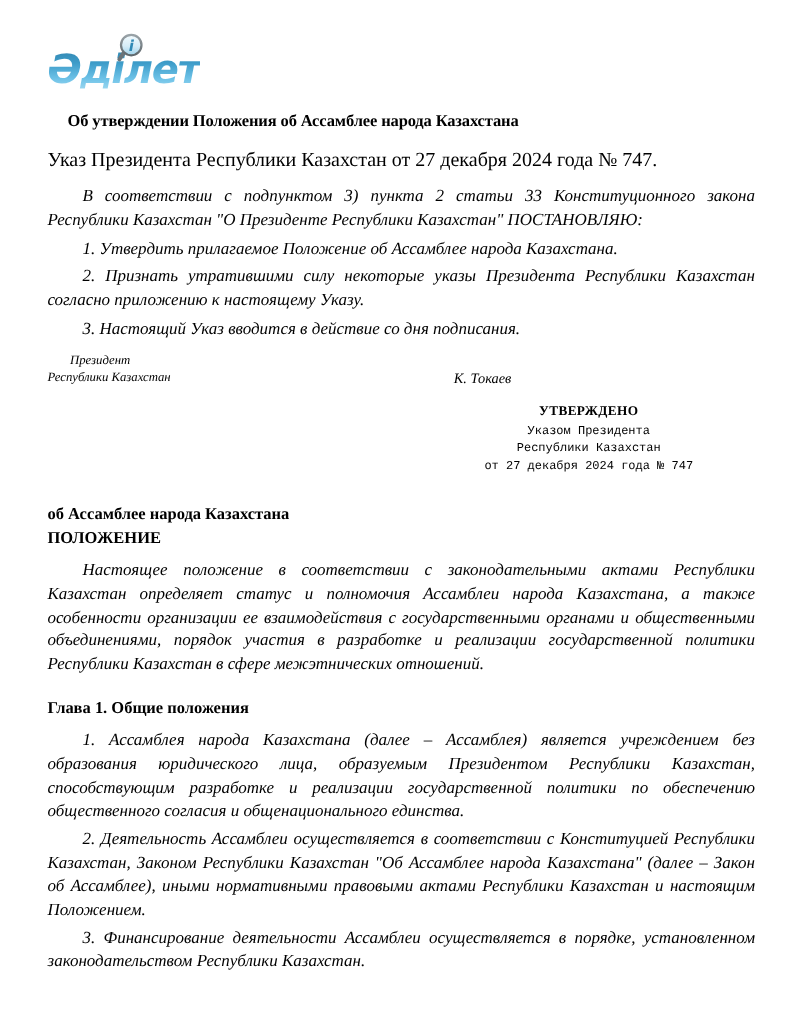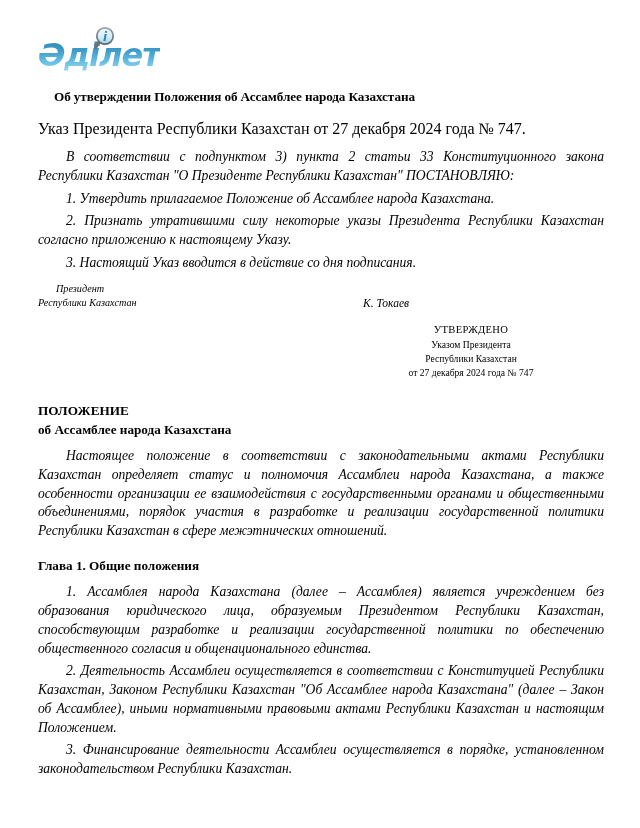--- a/index.html
+++ b/index.html
@@ -117,26 +117,27 @@
 
   
   .approved {
     margin: 6px 0 0 0;
     padding-left: 300px;
     text-align: center;
     line-height: 1.5;
   }
   .approved .ap-head {
     font-size: 10.6px;
-    font-weight: normal;
+    font-weight: bold;
     letter-spacing: 0.3px;
     text-align: center;
   }
   .approved .ap-line {
     font-size: 9.6px;
+    font-family: Liberation Mono, monospace;
   }
 
   
   .polozhenie {
     margin-top: 20px;
     font-weight: bold;
     font-size: 13.2px;
     line-height: 1.45;
   }
 
@@ -196,22 +197,22 @@
     </div>
 
     <div class="approved">
       <div class="ap-head">УТВЕРЖДЕНО</div>
       <div class="ap-line">Указом Президента</div>
       <div class="ap-line">Республики Казахстан</div>
       <div class="ap-line">от 27 декабря 2024 года № 747</div>
     </div>
 
     <div class="polozhenie">
+      <div>об Ассамблее народа Казахстана</div>
       <div>ПОЛОЖЕНИЕ</div>
-      <div>об Ассамблее народа Казахстана</div>
     </div>
 
     <p class="body-par first">Настоящее положение в соответствии с законодательными актами Республики Казахстан определяет статус и полномочия Ассамблеи народа Казахстана, а также особенности организации ее взаимодействия с государственными органами и общественными объединениями, порядок участия в разработке и реализации государственной политики Республики Казахстан в сфере межэтнических отношений.</p>
 
     <div class="chapter">Глава 1. Общие положения</div>
     <p class="body-par first">1. Ассамблея народа Казахстана (далее – Ассамблея) является учреждением без образования юридического лица, образуемым Президентом Республики Казахстан, способствующим разработке и реализации государственной политики по обеспечению общественного согласия и общенационального единства.</p>
     <p class="body-par">2. Деятельность Ассамблеи осуществляется в соответствии с Конституцией Республики Казахстан, Законом Республики Казахстан "Об Ассамблее народа Казахстана" (далее – Закон об Ассамблее), иными нормативными правовыми актами Республики Казахстан и настоящим Положением.</p>
     <p class="body-par">3. Финансирование деятельности Ассамблеи осуществляется в порядке, установленном законодательством Республики Казахстан.</p>
 
 

